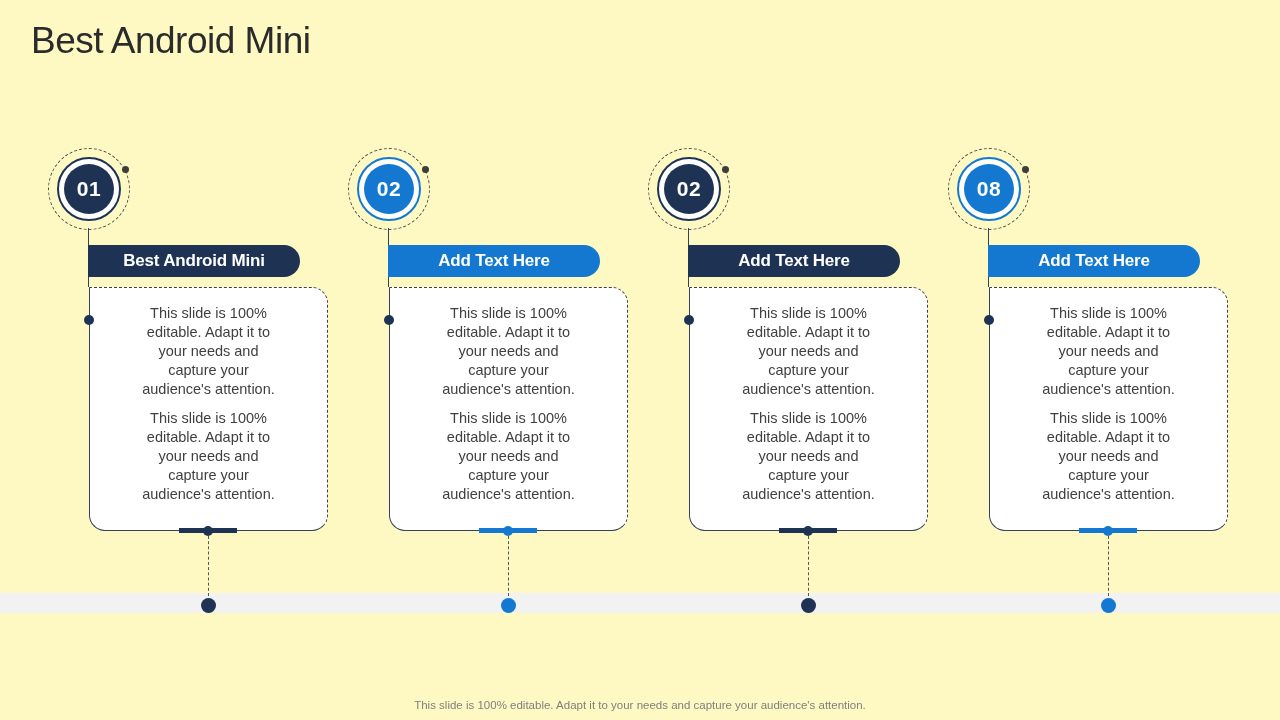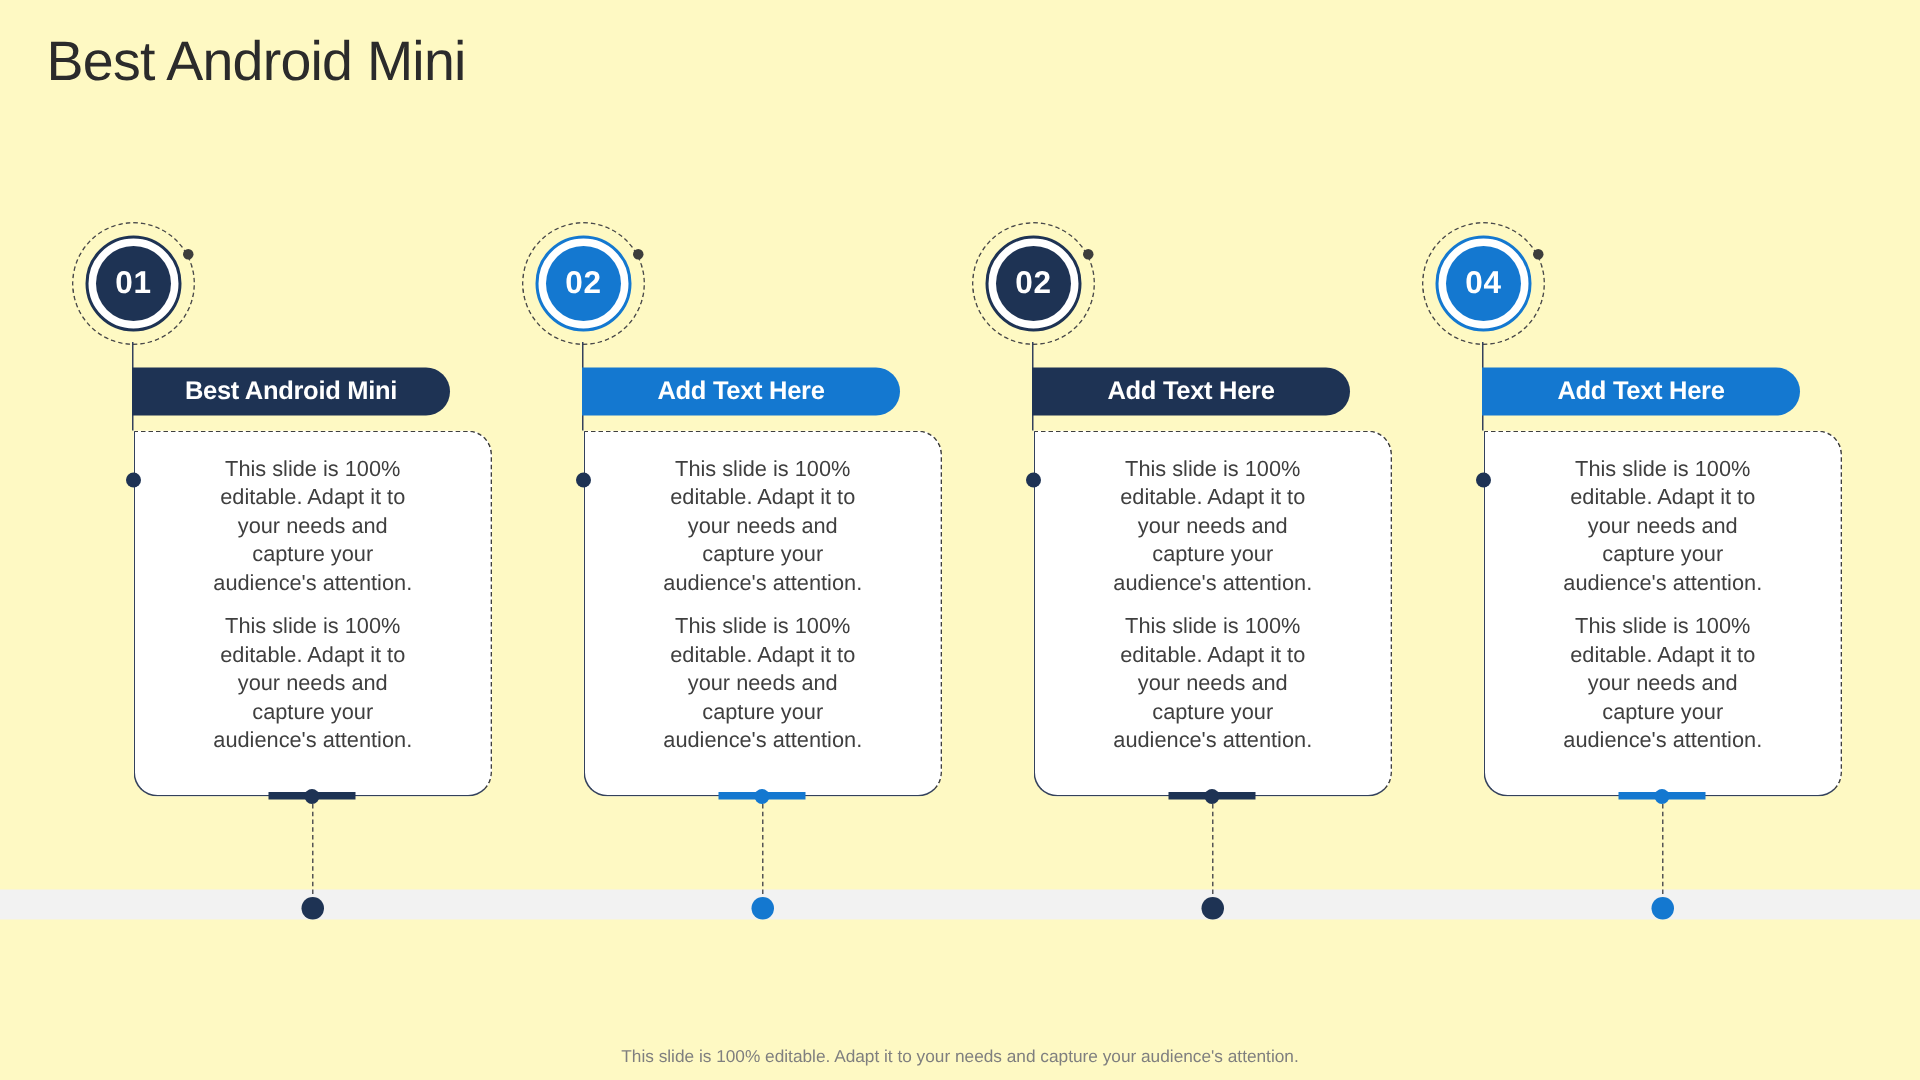--- a/index.html
+++ b/index.html
@@ -148,21 +148,21 @@
     <div class="accent-bar"></div>
     <div class="accent-dot"></div>
     <div class="drop-line"></div>
     <div class="timeline-dot"></div>
   </section>
 
   <section class="column col-4 theme-blue">
     <div class="dashed-ring"></div>
     <div class="orbit-dot"></div>
     <div class="number-ring"></div>
-    <div class="number-badge">04</div>
+    <div class="number-badge">08</div>
     <div class="connector-line"></div>
     <div class="step-pill">Add Text Here</div>
     <div class="desc-box">
       <p>This slide is 100% editable. Adapt it to your needs and capture your audience's attention.</p>
       <p>This slide is 100% editable. Adapt it to your needs and capture your audience's attention.</p>
     </div>
     <div class="node-dot"></div>
     <div class="accent-bar"></div>
     <div class="accent-dot"></div>
     <div class="drop-line"></div>

